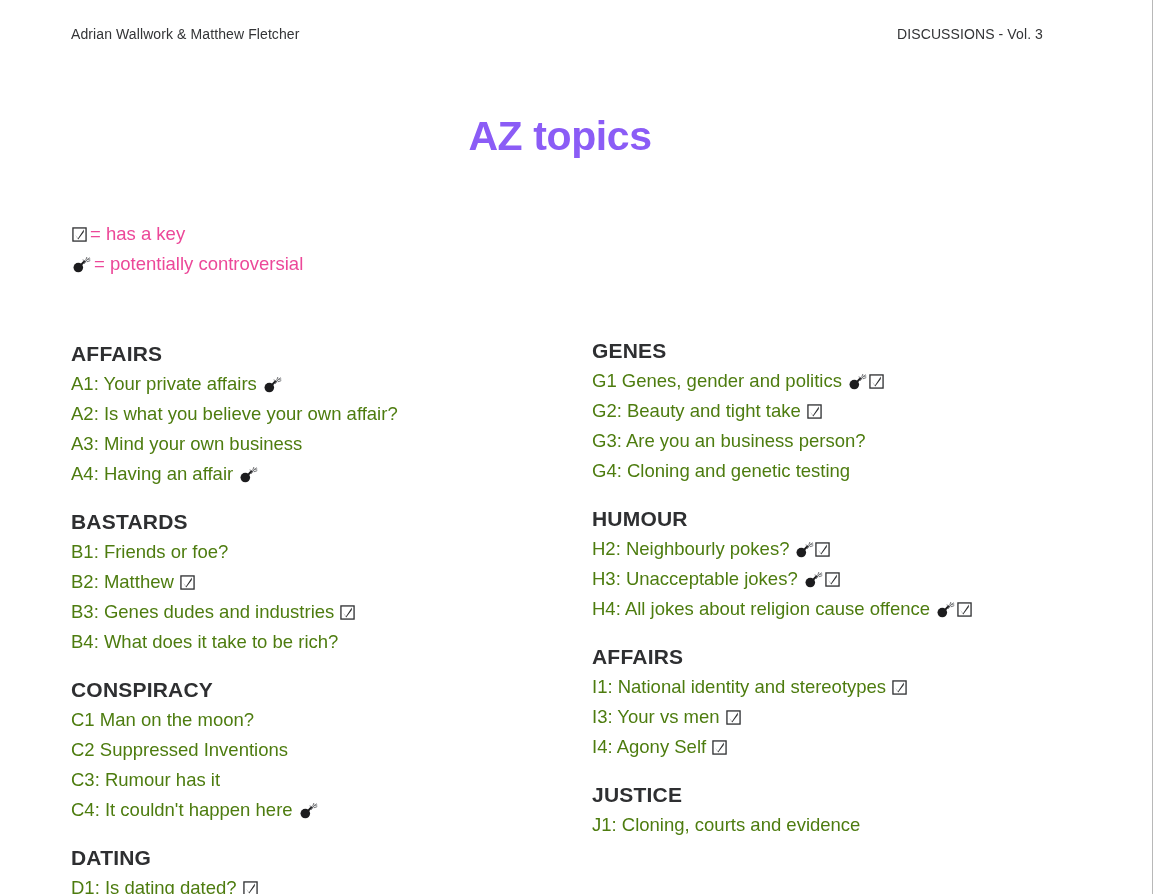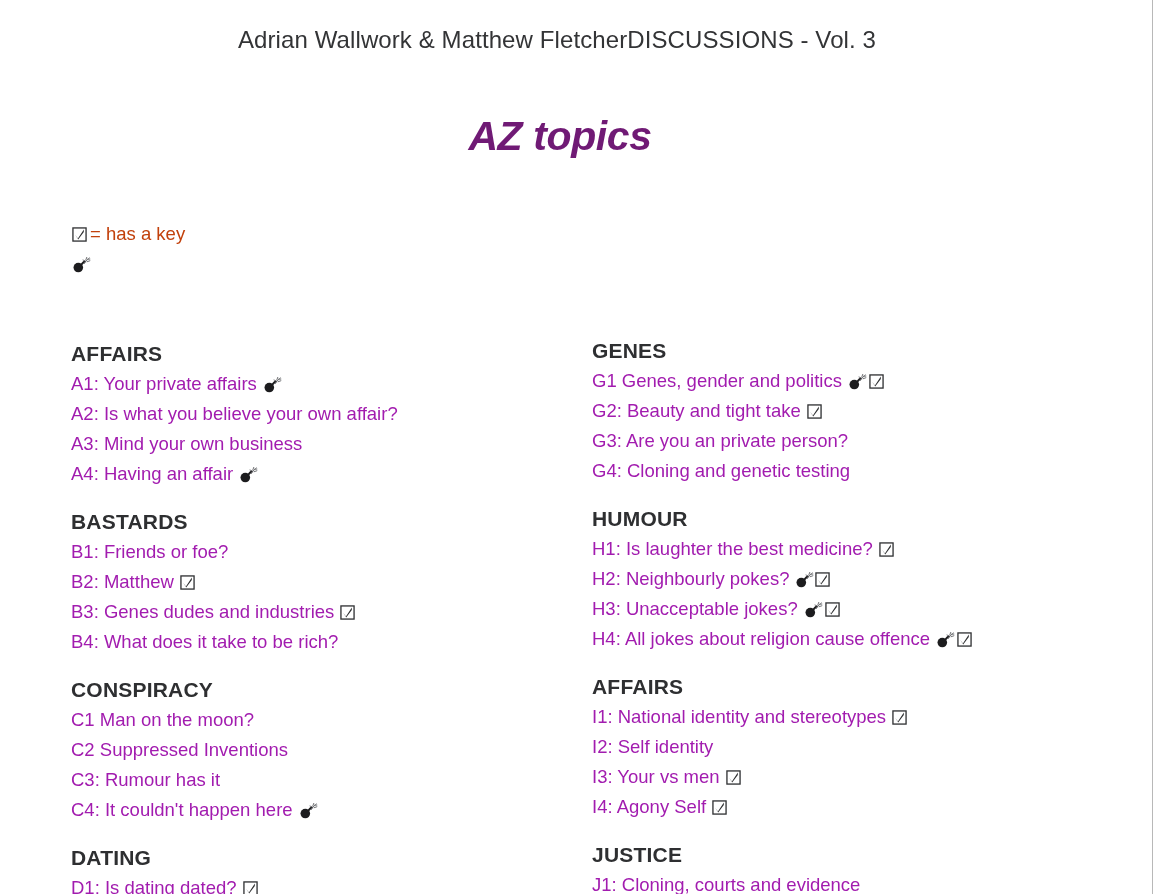--- a/index.html
+++ b/index.html
@@ -35,54 +35,53 @@
     background: #b8b8b8;
   }
 
   
   .running-header {
     position: absolute;
     top: 26px;
     left: 71px;
     right: 110px;
     display: flex;
-    justify-content: center;
+    justify-content: space-between;
     align-items: baseline;
-    font-size: 24px;
+    font-size: 14px;
     letter-spacing: 0.1px;
     color: #333436;
   }
   .running-header .authors { white-space: nowrap; }
   .running-header .booktitle { white-space: nowrap; }
 
   
   .page-title {
     position: absolute;
     top: 113px;
     left: 0;
     width: 1120px;
     text-align: center;
     font-size: 41px;
     font-weight: bold;
     letter-spacing: -0.4px;
-    color: #701a75;
-    font-style: italic;
+    color: #8b5cf6;
   }
 
   
   .legend {
     position: absolute;
     top: 219px;
     left: 71px;
   }
   .legend-row {
     font-size: 18.5px;
     line-height: 30px;
     white-space: nowrap;
-    color: #c2410c;
+    color: #ec4899;
   }
   .legend-row .legend-text { margin-left: 2px; }
 
   
   .sym {
     display: inline-block;
     vertical-align: -2px;
     line-height: 1;
   }
   .sym-check {
@@ -128,21 +127,21 @@
     letter-spacing: 0.2px;
     line-height: 27px;
     margin-bottom: 2px;
     color: #2e2f31;
   }
 
   .topic {
     font-size: 18.5px;
     line-height: 30px;
     white-space: nowrap;
-    color: #a21caf;
+    color: #4d7c0f;
   }
   .topic .topic-label { }
   .topic .marks .sym { margin-left: 1px; }
   .topic .marks { margin-left: 5px; }
   .topic .marks.tight .sym + .sym { margin-left: 0px; }
 </style>
 </head>
 <body>
 
 <div class="page">
@@ -165,21 +164,21 @@
             <circle cx="6.6" cy="11.2" r="5.1" fill="#1c1c1e"></circle>
             <path d="M10.0 7.8 C11.4 6.2 12.4 5.2 13.6 4.7" stroke="#1c1c1e" stroke-width="2.1" fill="none" stroke-linecap="round"></path>
             <g stroke="#6f7073" stroke-width="1.05" stroke-linecap="round">
               <path d="M15.0 4.1 L18.4 1.0"></path>
               <path d="M14.6 3.0 L15.6 0.4"></path>
               <path d="M16.0 5.0 L18.9 4.0"></path>
               <path d="M14.2 5.2 L13.0 7.0"></path>
               <path d="M16.3 2.4 L18.9 2.2"></path>
               <path d="M13.4 4.0 L11.6 3.2"></path>
             </g>
-          </svg></span></div>
+          </svg></span><span class="legend-text">= potentially controversial</span></div>
     </div>
 
   <div class="columns" id="columns-host">
       <div class="column left">
         <div class="section">
           <div class="section-heading">AFFAIRS</div>
           <div class="topic"><span class="topic-label">A1: Your private affairs</span><span class="marks"><span class="sym sym-bomb"><svg viewBox="0 0 20 17" width="19" height="16" aria-hidden="true">
                   <circle cx="6.6" cy="11.2" r="5.1" fill="#1c1c1e"></circle>
                   <path d="M10.0 7.8 C11.4 6.2 12.4 5.2 13.6 4.7" stroke="#1c1c1e" stroke-width="2.1" fill="none" stroke-linecap="round"></path>
                   <g stroke="#6f7073" stroke-width="1.05" stroke-linecap="round">
@@ -260,29 +259,25 @@
                     <path d="M13.4 4.0 L11.6 3.2"></path>
                   </g>
                 </svg></span><span class="sym sym-check"><svg viewBox="0 0 16 16" width="15" height="15" aria-hidden="true">
                   <rect x="1" y="1" width="14" height="14" fill="#ffffff" stroke="#2f3032" stroke-width="1.4"></rect>
                   <path d="M3.4 8.2 L6.3 12.2 L12.6 2.6 L12.6 5.4 L6.6 13.4 Z" fill="#2f3032"></path>
                 </svg></span></span></div>
           <div class="topic"><span class="topic-label">G2: Beauty and tight take</span><span class="marks"><span class="sym sym-check"><svg viewBox="0 0 16 16" width="15" height="15" aria-hidden="true">
                   <rect x="1" y="1" width="14" height="14" fill="#ffffff" stroke="#2f3032" stroke-width="1.4"></rect>
                   <path d="M3.4 8.2 L6.3 12.2 L12.6 2.6 L12.6 5.4 L6.6 13.4 Z" fill="#2f3032"></path>
                 </svg></span></span></div>
-          <div class="topic"><span class="topic-label">G3: Are you an private person?</span></div>
+          <div class="topic"><span class="topic-label">G3: Are you an business person?</span></div>
           <div class="topic"><span class="topic-label">G4: Cloning and genetic testing</span></div>
         </div>
         <div class="section">
           <div class="section-heading">HUMOUR</div>
-          <div class="topic"><span class="topic-label">H1: Is laughter the best medicine?</span><span class="marks"><span class="sym sym-check"><svg viewBox="0 0 16 16" width="15" height="15" aria-hidden="true">
-                  <rect x="1" y="1" width="14" height="14" fill="#ffffff" stroke="#2f3032" stroke-width="1.4"></rect>
-                  <path d="M3.4 8.2 L6.3 12.2 L12.6 2.6 L12.6 5.4 L6.6 13.4 Z" fill="#2f3032"></path>
-                </svg></span></span></div>
           <div class="topic"><span class="topic-label">H2: Neighbourly pokes?</span><span class="marks tight"><span class="sym sym-bomb"><svg viewBox="0 0 20 17" width="19" height="16" aria-hidden="true">
                   <circle cx="6.6" cy="11.2" r="5.1" fill="#1c1c1e"></circle>
                   <path d="M10.0 7.8 C11.4 6.2 12.4 5.2 13.6 4.7" stroke="#1c1c1e" stroke-width="2.1" fill="none" stroke-linecap="round"></path>
                   <g stroke="#6f7073" stroke-width="1.05" stroke-linecap="round">
                     <path d="M15.0 4.1 L18.4 1.0"></path>
                     <path d="M14.6 3.0 L15.6 0.4"></path>
                     <path d="M16.0 5.0 L18.9 4.0"></path>
                     <path d="M14.2 5.2 L13.0 7.0"></path>
                     <path d="M16.3 2.4 L18.9 2.2"></path>
                     <path d="M13.4 4.0 L11.6 3.2"></path>
@@ -321,21 +316,20 @@
                   <rect x="1" y="1" width="14" height="14" fill="#ffffff" stroke="#2f3032" stroke-width="1.4"></rect>
                   <path d="M3.4 8.2 L6.3 12.2 L12.6 2.6 L12.6 5.4 L6.6 13.4 Z" fill="#2f3032"></path>
                 </svg></span></span></div>
         </div>
         <div class="section">
           <div class="section-heading">AFFAIRS</div>
           <div class="topic"><span class="topic-label">I1: National identity and stereotypes</span><span class="marks"><span class="sym sym-check"><svg viewBox="0 0 16 16" width="15" height="15" aria-hidden="true">
                   <rect x="1" y="1" width="14" height="14" fill="#ffffff" stroke="#2f3032" stroke-width="1.4"></rect>
                   <path d="M3.4 8.2 L6.3 12.2 L12.6 2.6 L12.6 5.4 L6.6 13.4 Z" fill="#2f3032"></path>
                 </svg></span></span></div>
-          <div class="topic"><span class="topic-label">I2: Self identity</span></div>
           <div class="topic"><span class="topic-label">I3: Your vs men</span><span class="marks"><span class="sym sym-check"><svg viewBox="0 0 16 16" width="15" height="15" aria-hidden="true">
                   <rect x="1" y="1" width="14" height="14" fill="#ffffff" stroke="#2f3032" stroke-width="1.4"></rect>
                   <path d="M3.4 8.2 L6.3 12.2 L12.6 2.6 L12.6 5.4 L6.6 13.4 Z" fill="#2f3032"></path>
                 </svg></span></span></div>
           <div class="topic"><span class="topic-label">I4: Agony Self</span><span class="marks"><span class="sym sym-check"><svg viewBox="0 0 16 16" width="15" height="15" aria-hidden="true">
                   <rect x="1" y="1" width="14" height="14" fill="#ffffff" stroke="#2f3032" stroke-width="1.4"></rect>
                   <path d="M3.4 8.2 L6.3 12.2 L12.6 2.6 L12.6 5.4 L6.6 13.4 Z" fill="#2f3032"></path>
                 </svg></span></span></div>
         </div>
         <div class="section">

